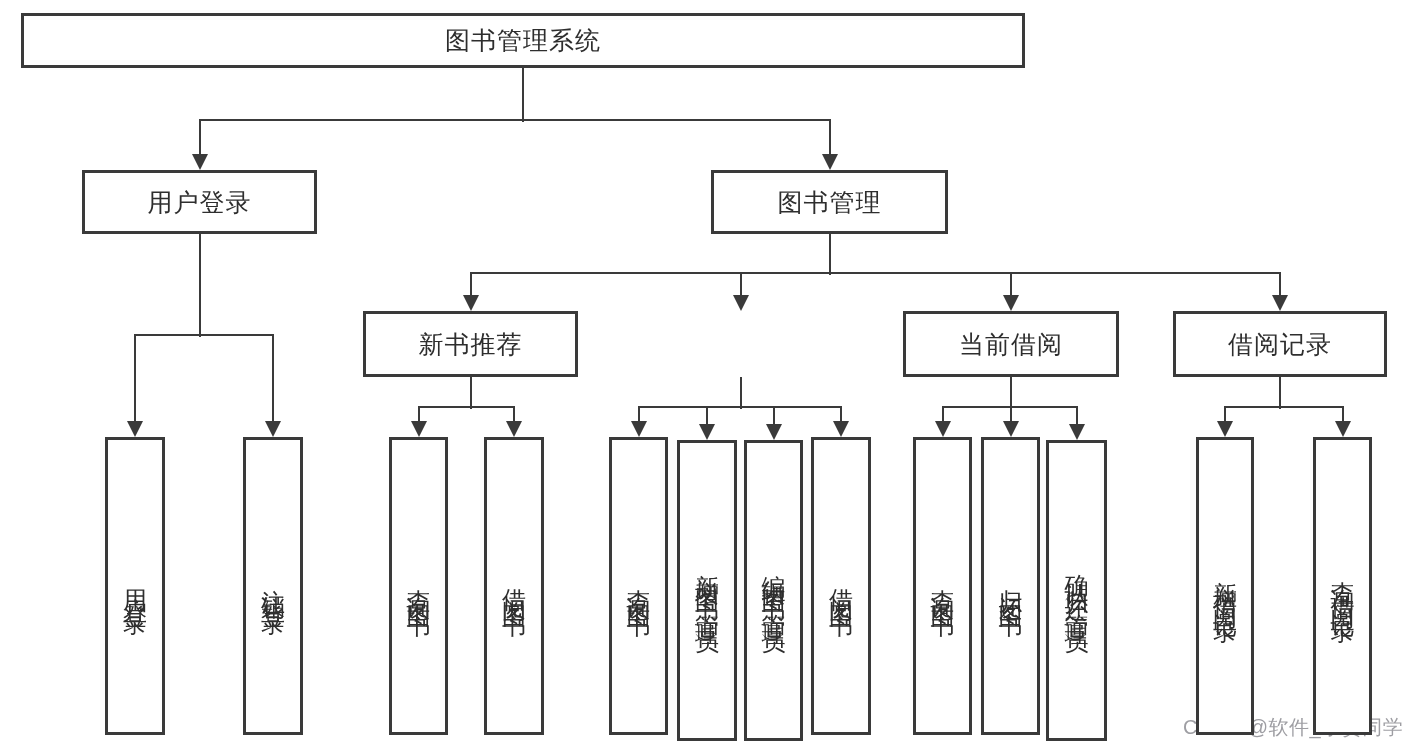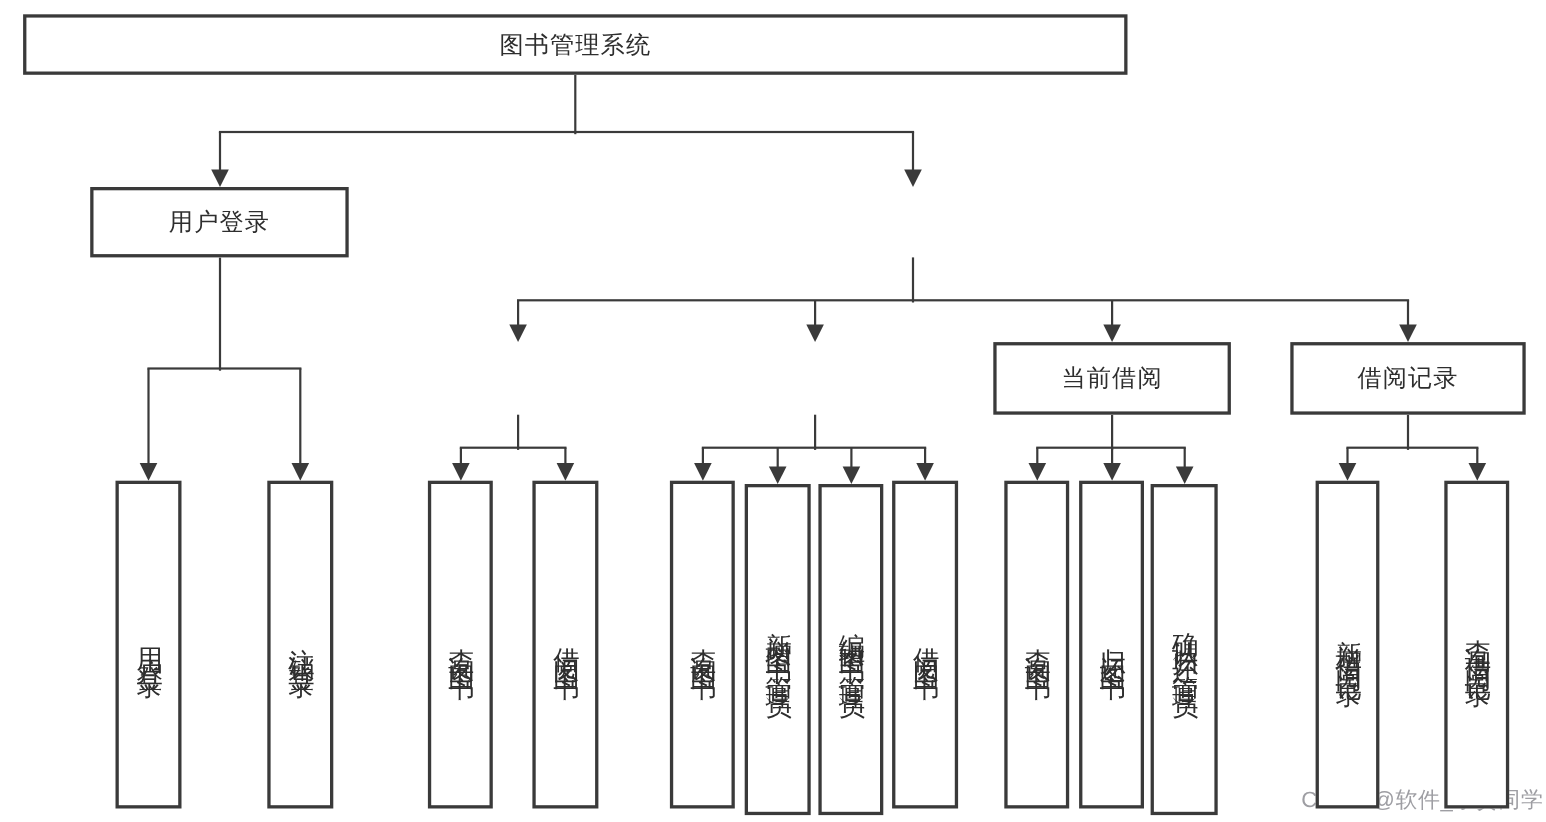--- a/index.html
+++ b/index.html
@@ -14,21 +14,21 @@
   .node {
     position: absolute;
     box-sizing: border-box;
     border: 3px solid var(--line, #3a3a3a);
     background: #ffffff;
     display: flex;
     align-items: center;
     justify-content: center;
     color: var(--text, #2e2e2e);
   }
-  .node.horizontal { font-size: 22px; }
+  .node.horizontal { font-size: 25px; }
   .node.horizontal .lbl { white-space: nowrap; letter-spacing: 1px; }
   .node.vertical { font-size: 24px; }
   .node.vertical .lbl {
     writing-mode: vertical-rl;
     text-orientation: mixed;
     letter-spacing: 8px;
     line-height: 1;
   }
   .vline, .hline { position: absolute; background: var(--line, #3a3a3a); }
   .arrow {
@@ -104,20 +104,26 @@
     <div class="vline" style="left: 1224px; top: 407px; width: 2px; height: 17px;"></div>
     <div class="arrow" style="left: 1217px; top: 421px;"></div>
     <div class="vline" style="left: 1341.5px; top: 407px; width: 2px; height: 17px;"></div>
     <div class="arrow" style="left: 1334.5px; top: 421px;"></div>
     <div class="node horizontal" style="left: 21px; top: 13px; width: 1004px; height: 55px;">
       <span class="lbl">图书管理系统</span>
     </div>
     <div class="node horizontal" style="left: 82px; top: 170px; width: 235px; height: 64px;">
       <span class="lbl">用户登录</span>
     </div>
+    <div class="node horizontal" style="left: 711px; top: 170px; width: 237px; height: 64px;">
+      <span class="lbl">图书管理</span>
+    </div>
+    <div class="node horizontal" style="left: 363px; top: 311px; width: 215px; height: 66px;">
+      <span class="lbl">新书推荐</span>
+    </div>
     <div class="node horizontal" style="left: 903px; top: 311px; width: 216px; height: 66px;">
       <span class="lbl">当前借阅</span>
     </div>
     <div class="node horizontal" style="left: 1173px; top: 311px; width: 214px; height: 66px;">
       <span class="lbl">借阅记录</span>
     </div>
     <div class="node vertical" style="left: 105px; top: 437px; width: 60px; height: 298px;">
       <span class="lbl">用户登录</span>
     </div>
     <div class="node vertical" style="left: 243px; top: 437px; width: 60px; height: 298px;">

